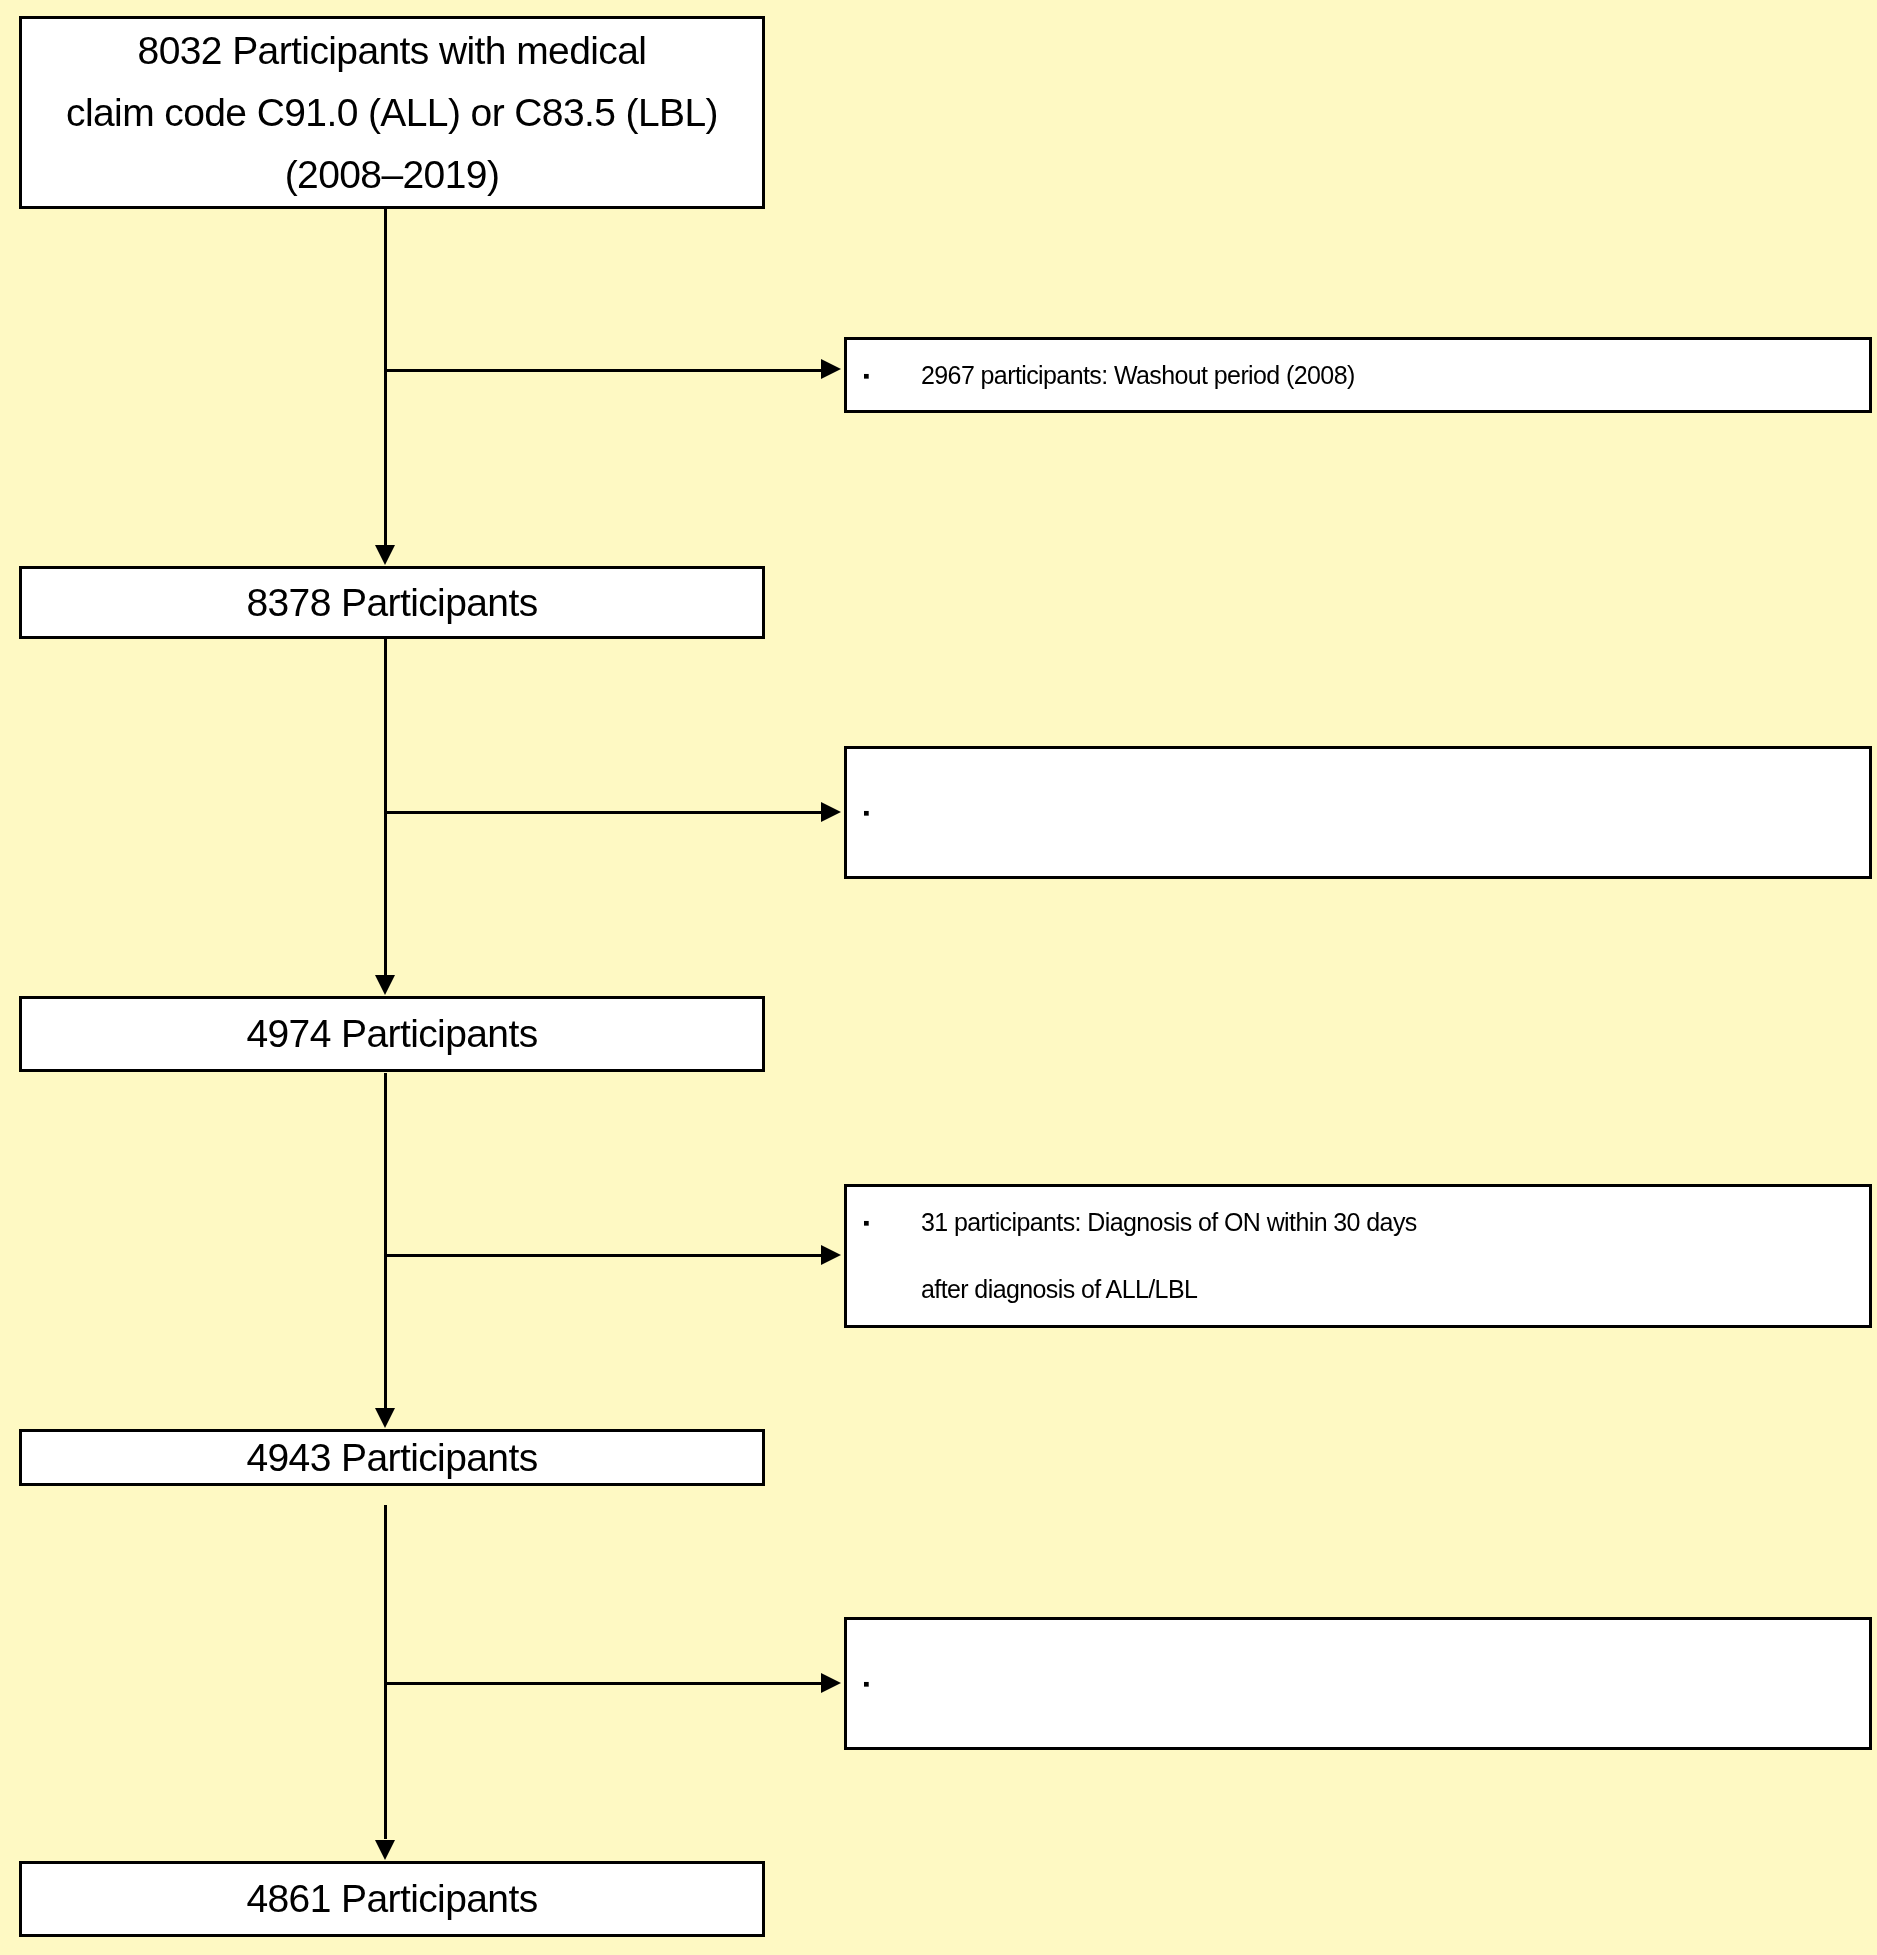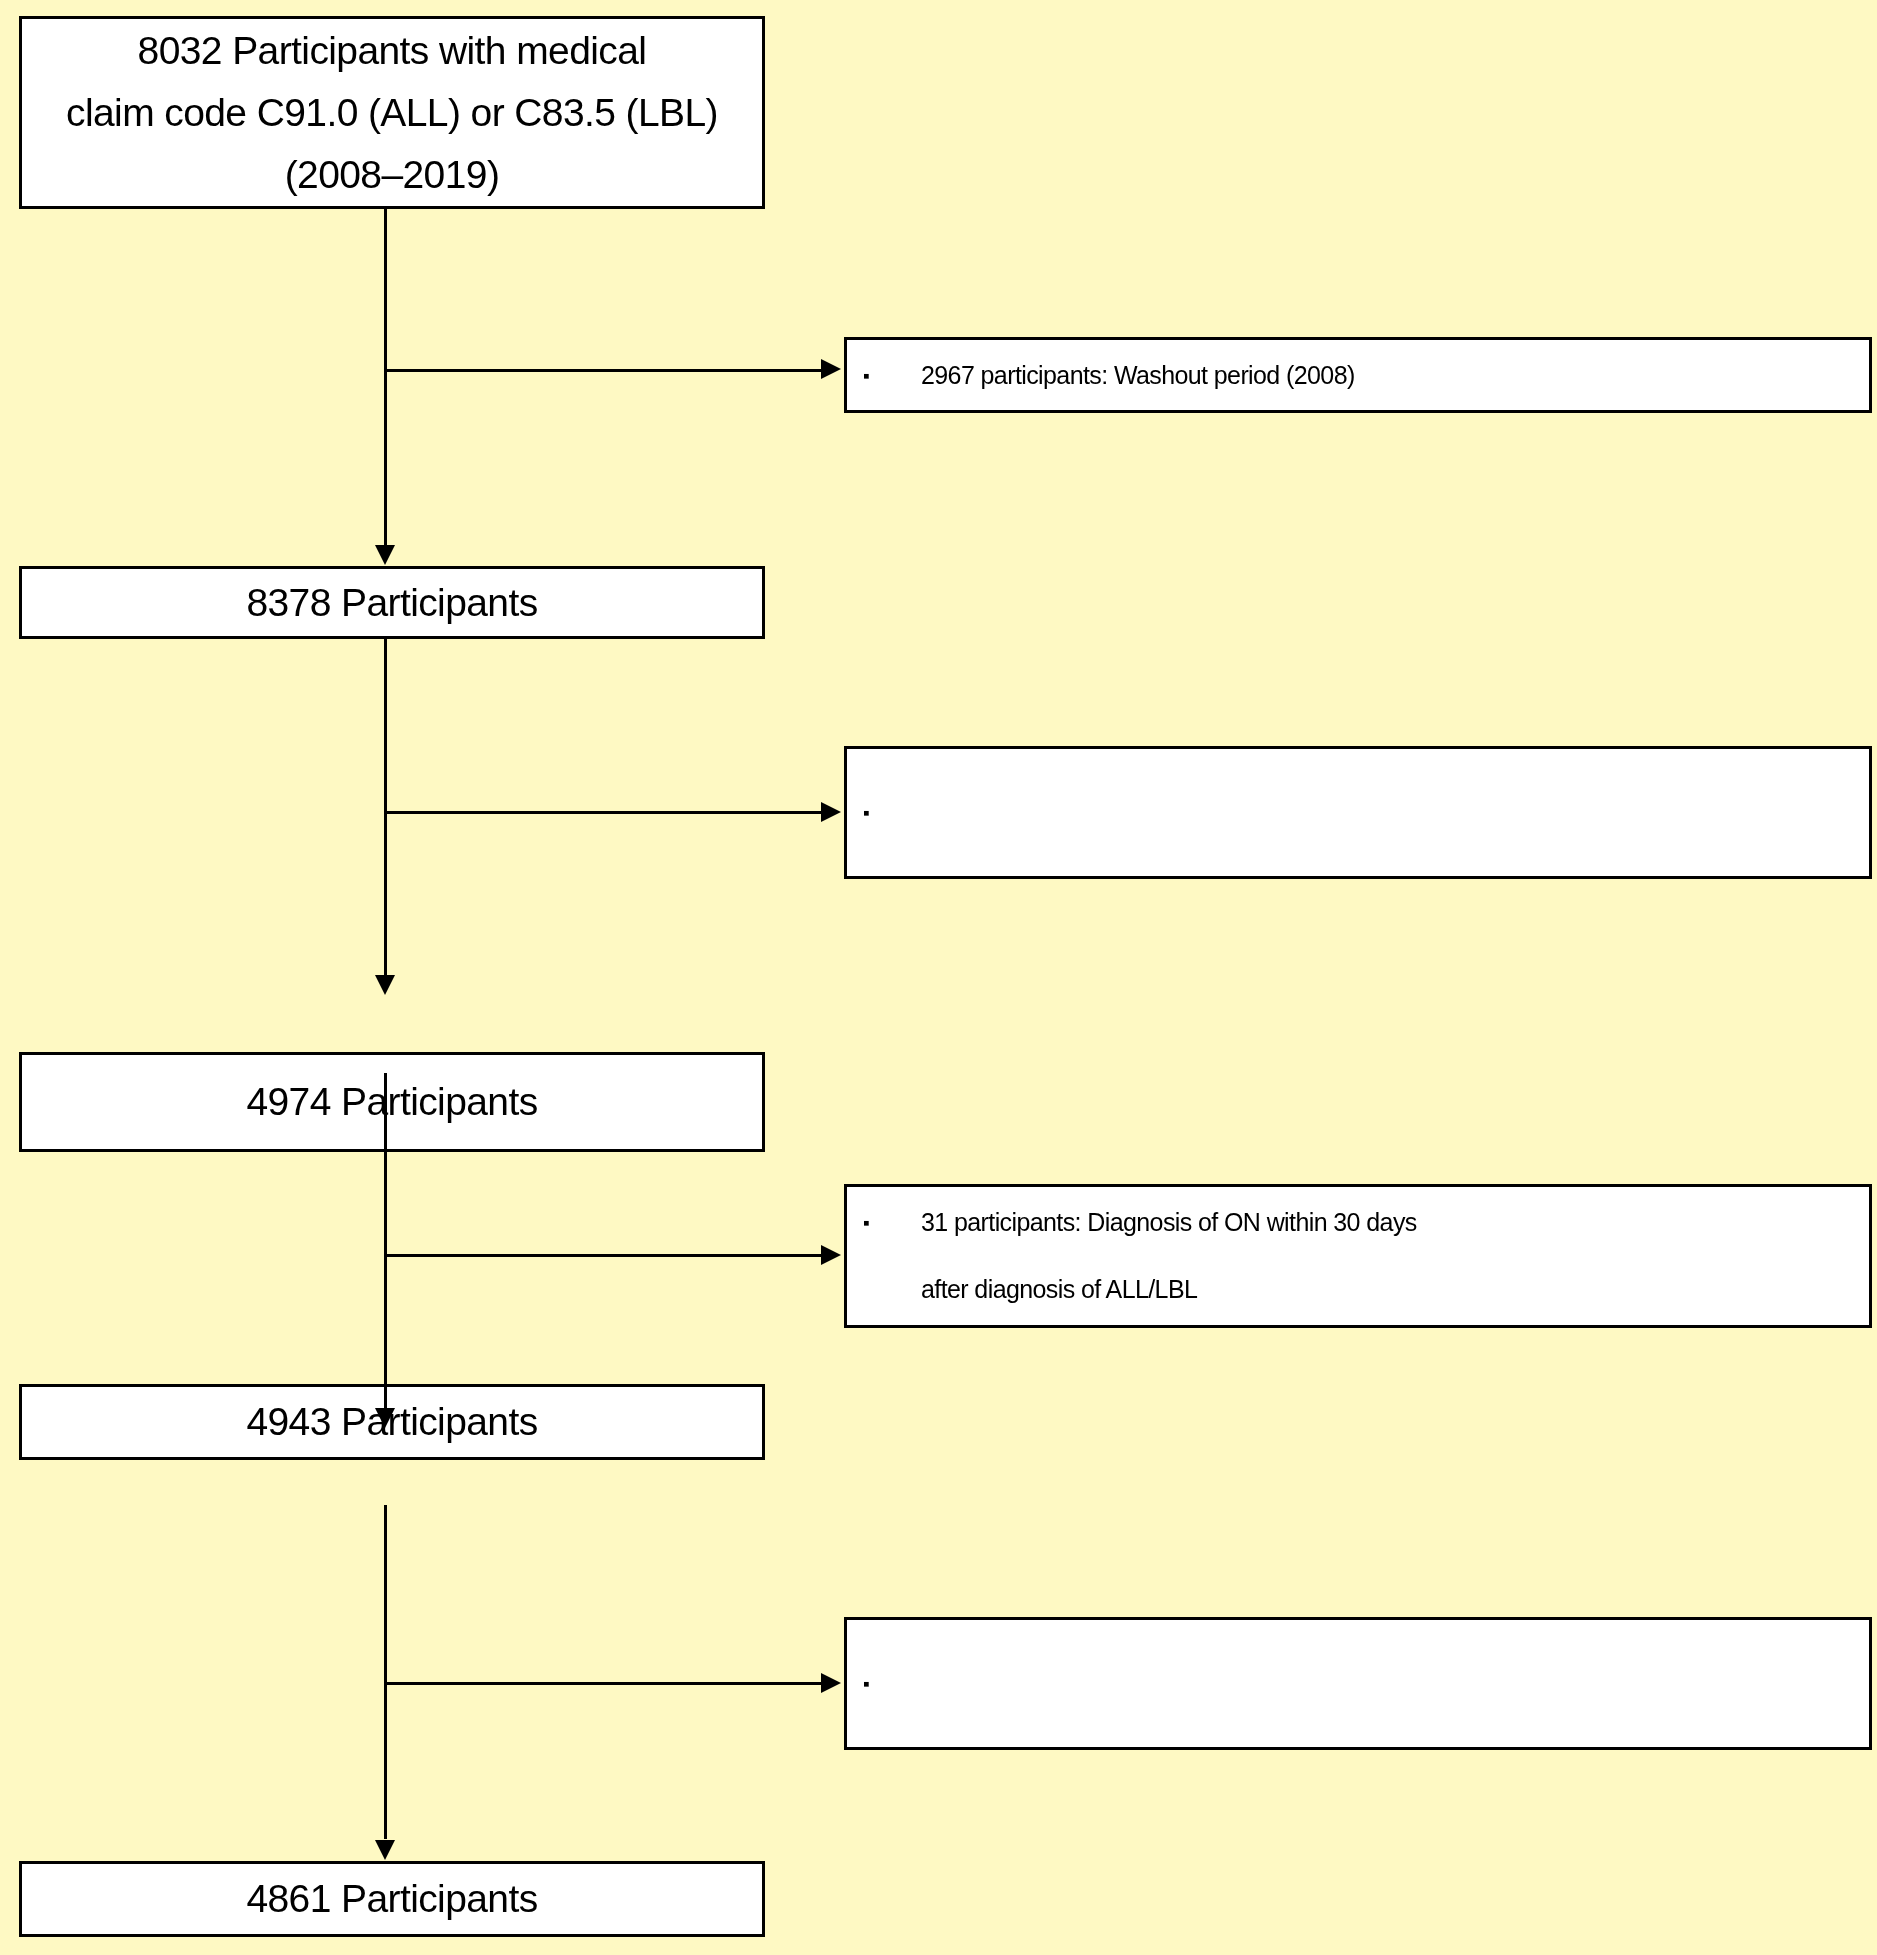--- a/index.html
+++ b/index.html
@@ -81,25 +81,25 @@
   <div class="mbox" style="top:16px;height:193px">
     <div class="mtext">8032 Participants with medical
 claim code C91.0 (ALL) or C83.5 (LBL)
 (2008–2019)</div>
   </div>
 
   <div class="mbox" style="top:566px;height:73px">
     <div class="mtext">8378 Participants</div>
   </div>
 
-  <div class="mbox" style="top:1052px;height:100px">
+  <div class="mbox" style="top:996px;height:76px">
     <div class="mtext">4974 Participants</div>
   </div>
 
-  <div class="mbox" style="top:1384px;height:76px">
+  <div class="mbox" style="top:1429px;height:57px">
     <div class="mtext">4943 Participants</div>
   </div>
 
   <div class="mbox" style="top:1861px;height:76px">
     <div class="mtext">4861 Participants</div>
   </div>
 
   <div class="ebox" style="top:337px;height:76px">
     <div class="erow">
       <span class="bullet">▪</span>

